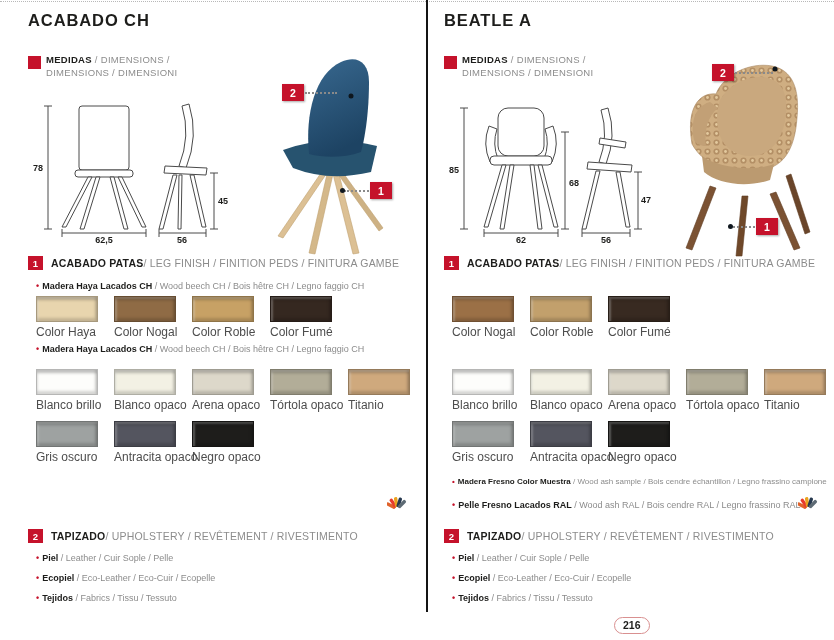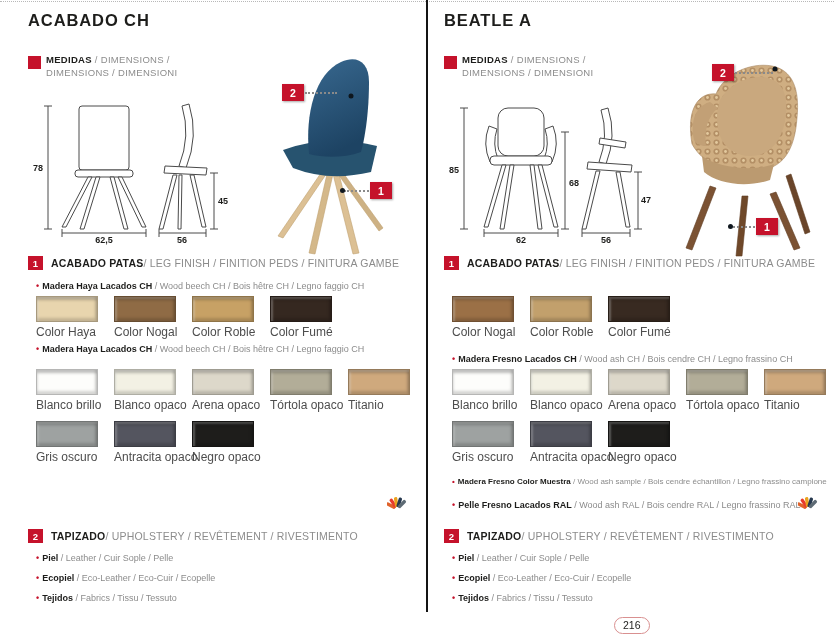--- a/index.html
+++ b/index.html
@@ -22,21 +22,21 @@
   .swatch-row { position:absolute; display:flex; flex-wrap:wrap; width:398px; column-gap:16px; row-gap:9px; }
   .cell { width:62px; }
   .box { height:26px; border:1px solid rgba(0,0,0,.28);
          box-shadow: inset 0 3px 3px rgba(0,0,0,.25), inset 2px 2px 2px rgba(255,255,255,.28), inset -2px -3px 3px rgba(0,0,0,.16); }
   .slabel { margin-top:3px; font-size:12px; color:#4d4d4d; white-space:nowrap; }
   .num-badge { position:absolute; width:22px; height:17px; background:var(--accent); color:#fff; font-weight:bold;
                font-size:10.5px; display:flex; align-items:center; justify-content:center; box-shadow:1px 1px 2px rgba(0,0,0,.35); }
   .leader { position:absolute; border-top:2px dotted #8a8a8a; }
   .ldot { position:absolute; width:5px; height:5px; border-radius:50%; background:#10181f; }
   .page-badge { position:absolute; left:614px; top:617px; border:1.5px solid #d99090; border-radius:9px;
-                padding:1px 8px 2px; font-size:10.5px; font-weight:normal; color:var(--ink); background:#fff; }
+                padding:1px 8px 2px; font-size:10.5px; font-weight:bold; color:var(--ink); background:#fff; }
   .mech { position:absolute; }
   .ln { stroke:#4a4a4a; fill:none; stroke-width:1; }
   .shape { stroke:#4a4a4a; fill:#fff; stroke-width:1; }
   .dim-label { font-family:"Liberation Sans", sans-serif; font-size:9px; font-weight:bold; fill:var(--ink); }
 </style>
 </head>
 <body>
 
 <div id="page">
   <div class="top-perf"></div>
@@ -282,23 +282,20 @@
     <div class="cell">
         <div class="box" style="background: rgb(194, 160, 108);"></div>
         <div class="slabel">Color Roble</div>
       </div>
     <div class="cell">
         <div class="box" style="background: rgb(56, 42, 33);"></div>
         <div class="slabel">Color Fumé</div>
       </div>
   </div>
 
-  <div class="bullet" style="left:452px;top:354px">
-    <span class="dot">•</span><span class="b">Madera Fresno Lacados CH</span><span> / Wood ash CH / Bois cendre CH / Legno frassino CH</span>
-  </div>
   <div class="swatch-row" style="left:452px;top:369px">
     <div class="cell">
         <div class="box" style="background: rgb(253, 253, 251);"></div>
         <div class="slabel">Blanco brillo</div>
       </div>
     <div class="cell">
         <div class="box" style="background: rgb(243, 241, 228);"></div>
         <div class="slabel">Blanco opaco</div>
       </div>
     <div class="cell">

